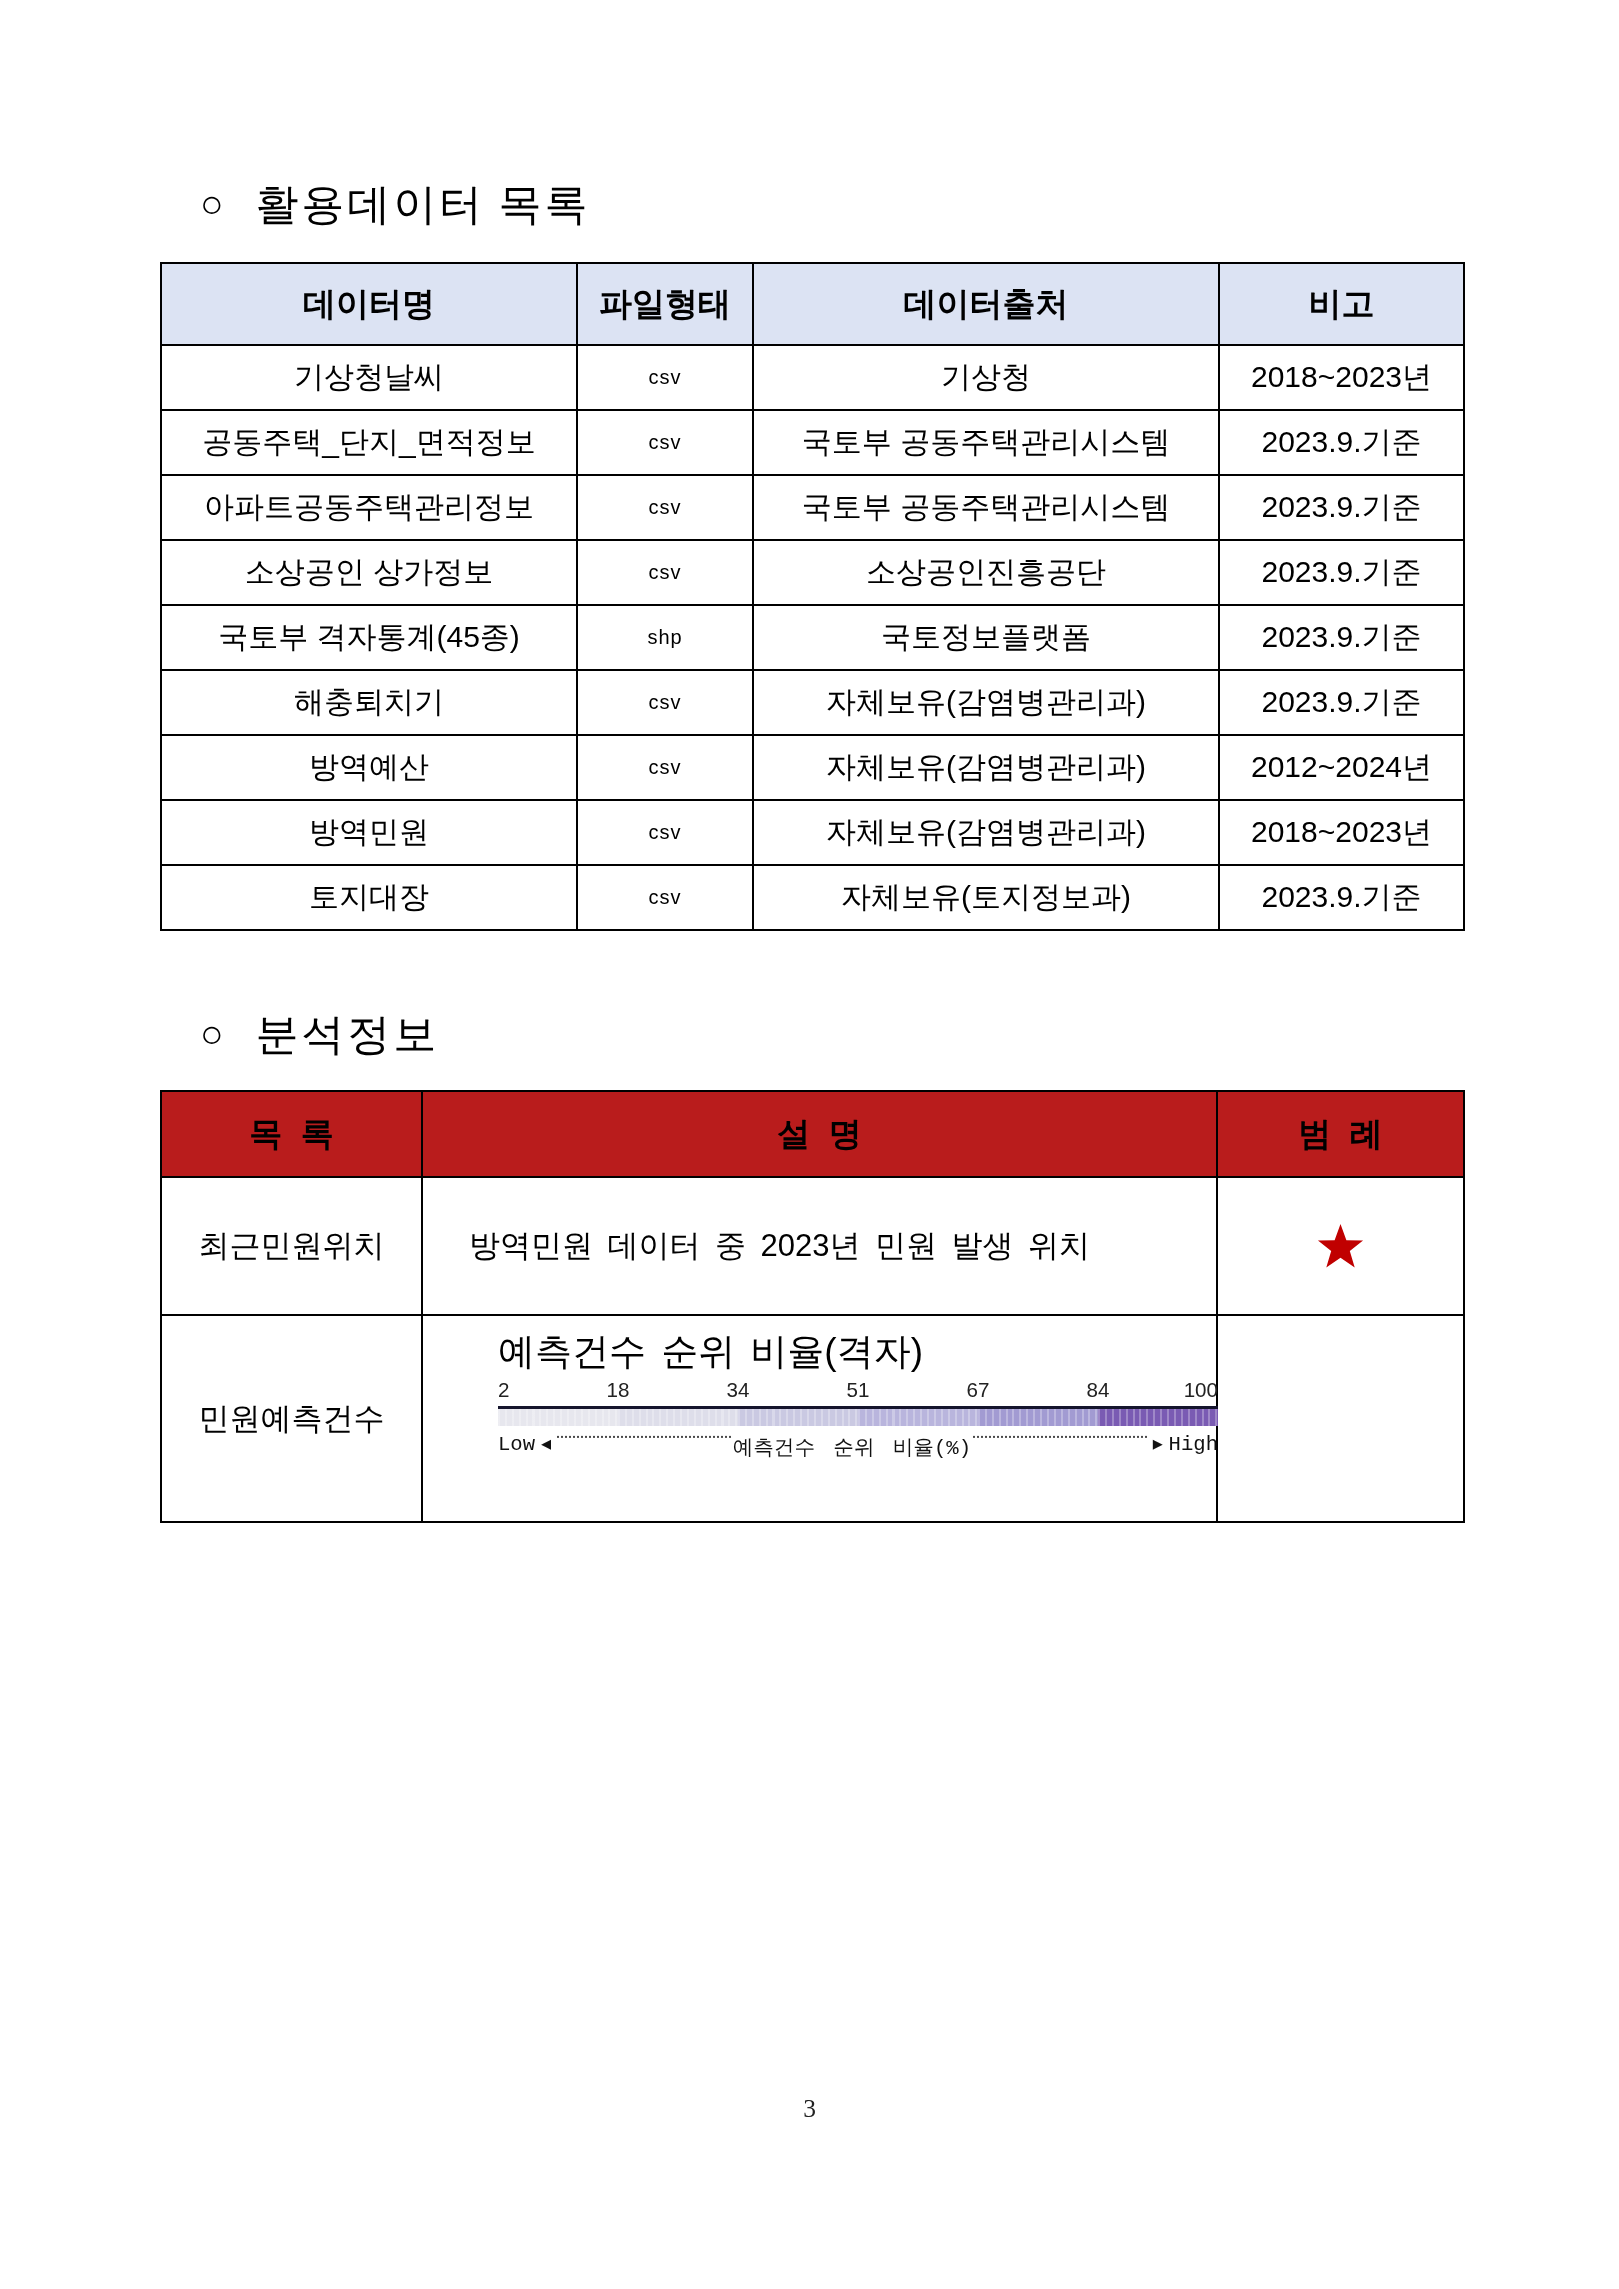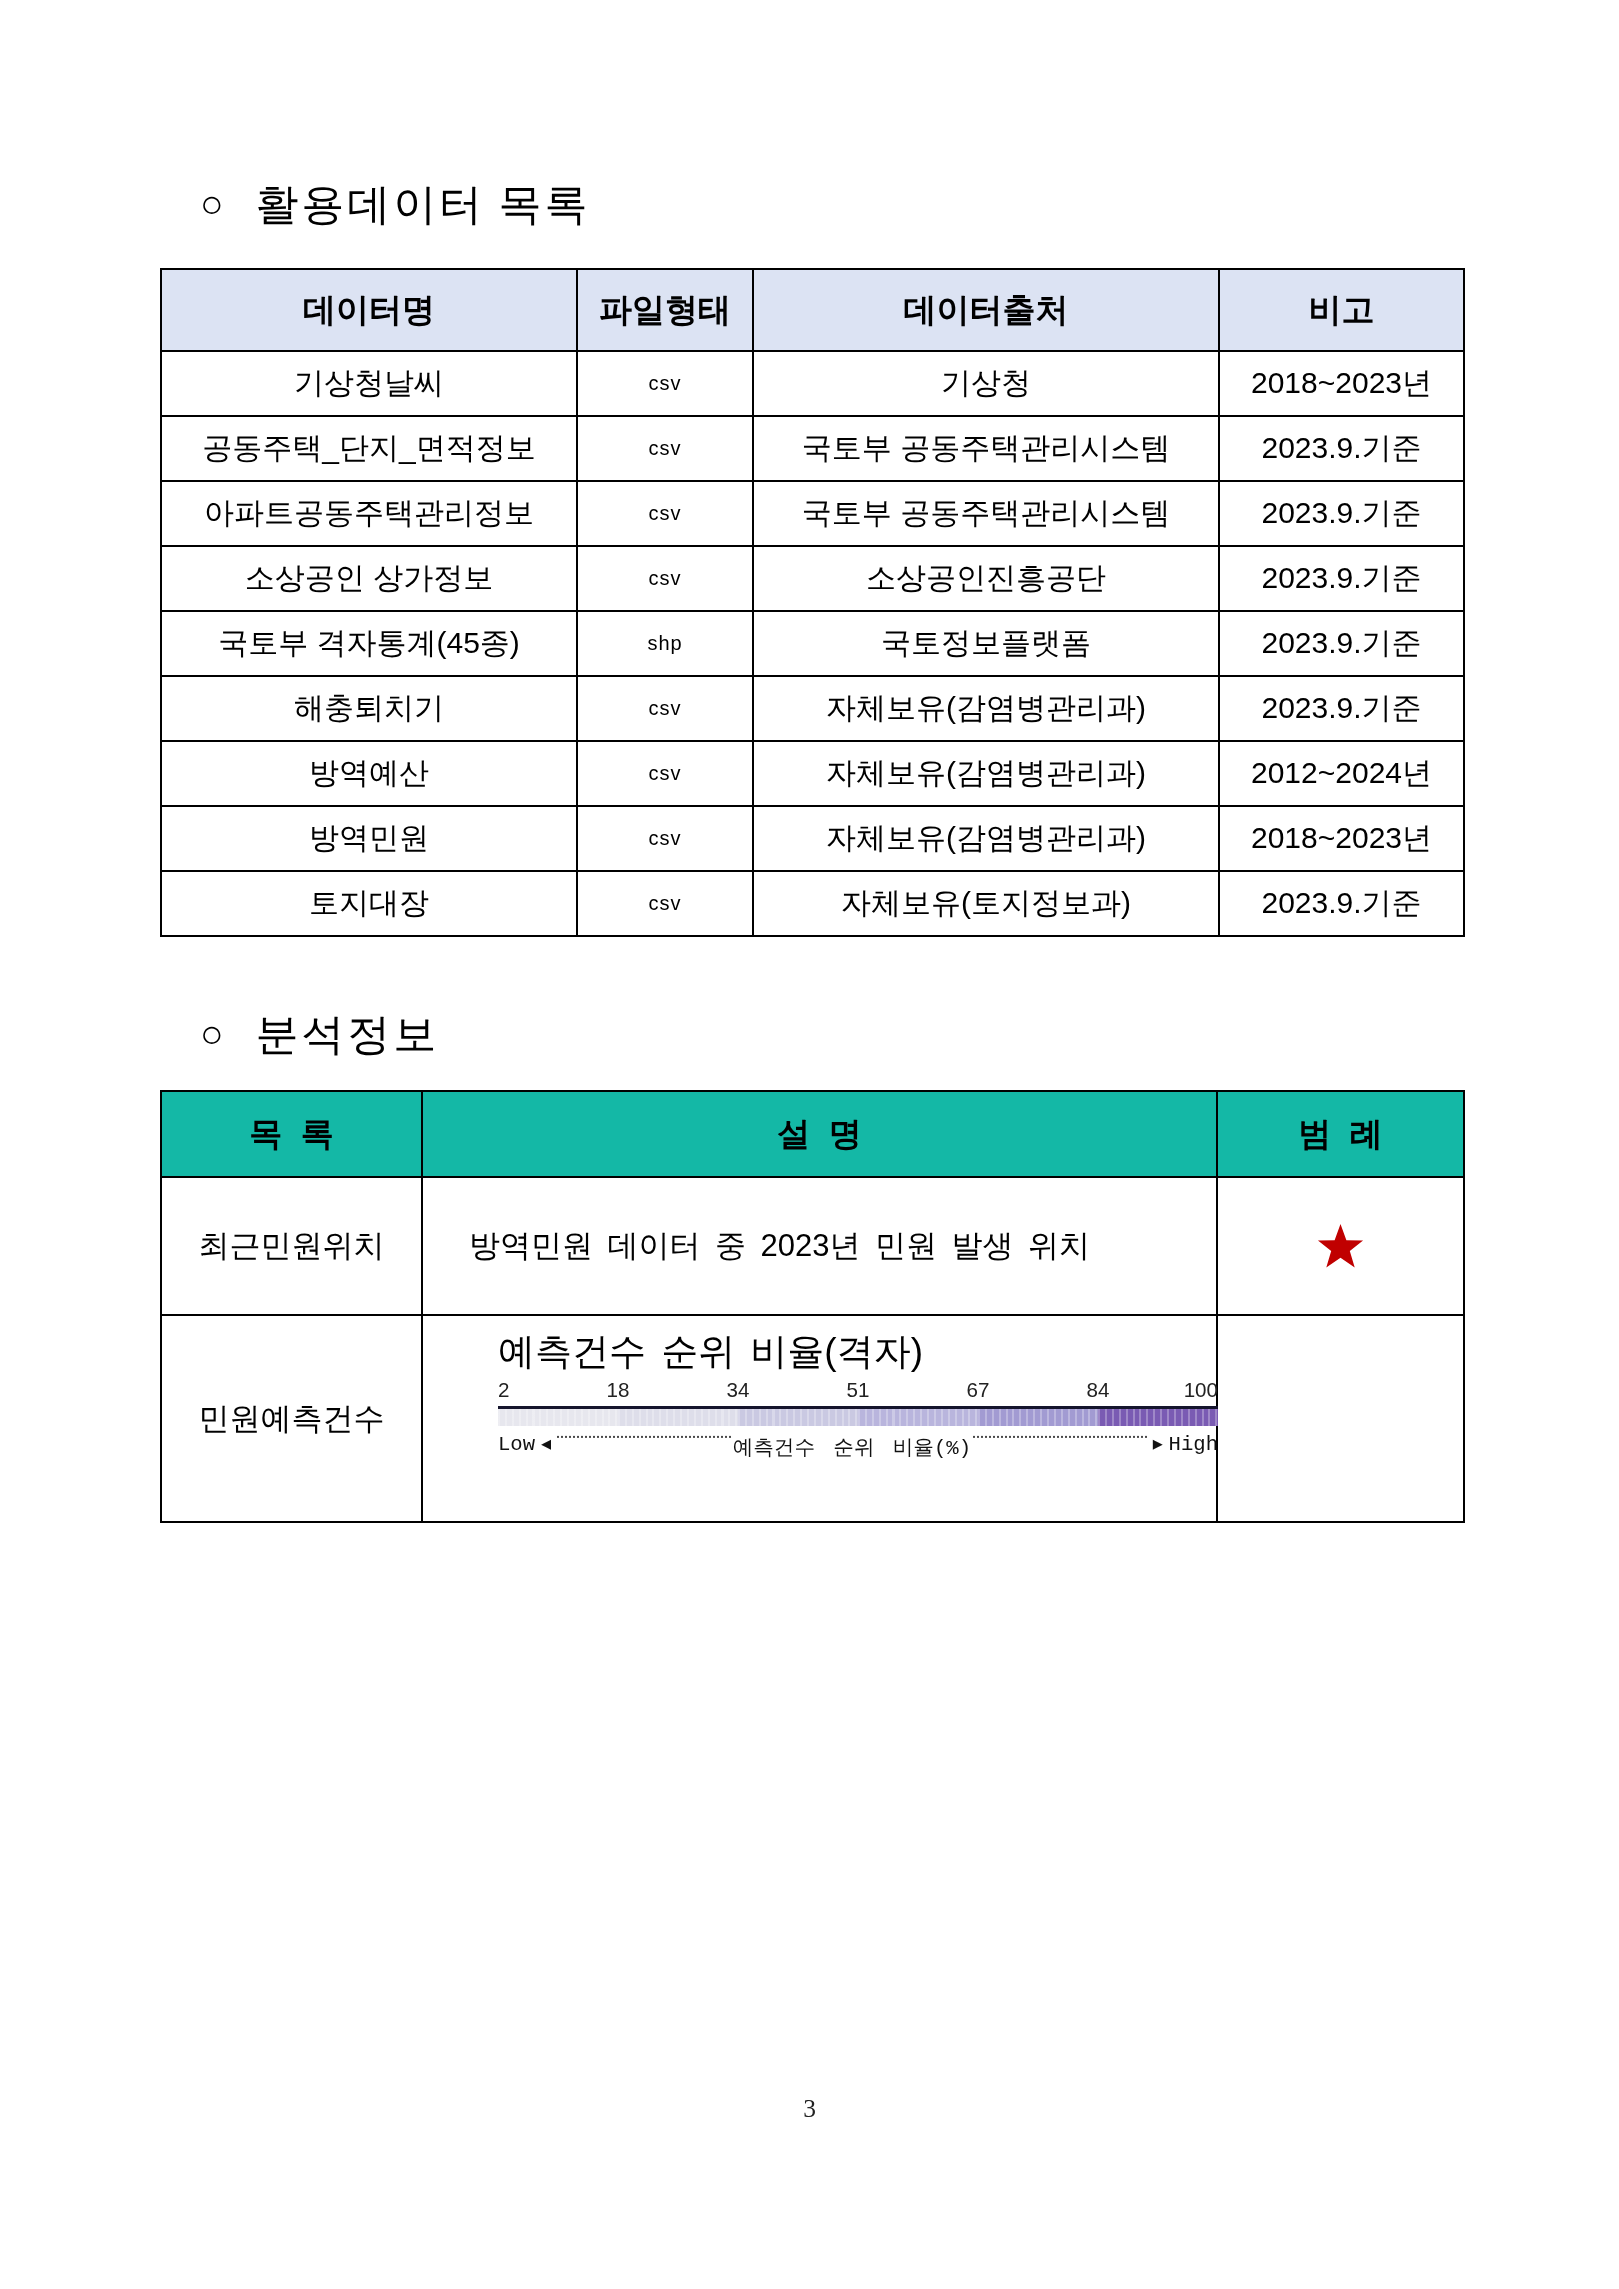--- a/index.html
+++ b/index.html
@@ -12,21 +12,21 @@
     position:absolute; display:flex; align-items:center; gap:29px;
     font-family:"Liberation Serif", serif; font-size:43px; letter-spacing:2.9px; color:#000;
   }
   .sec-title .bullet { font-size:39px; line-height:1; transform:translateY(-2px); }
   #sec1-title { left:200px; top:176px; }
   #sec2-title { left:200px; top:1006px; }
 
   table { position:absolute; left:160px; width:1303px; border-collapse:collapse; table-layout:fixed; }
   th, td { border:2px solid #000; text-align:center; vertical-align:middle; padding:0; }
 
-  #table1 { top:268px;padding-left:16px; }
+  #table1 { top:262px;padding-left:16px; }
   #table1 th { height:80px; font-size:33px; font-weight:bold; }
   #table1 td { height:63px; font-size:30px; }
   #table1 td.file { font-size:20px; letter-spacing:1px; }
 
   #table2 { top:1090px; }
   #table2 th { height:84px; font-size:33px; font-weight:bold; white-space:pre; }
   #table2 td { font-size:31px; }
   #table2 tr.row1 td { height:136px; }
   #table2 tr.row2 td { height:128px; }
   #table2 tr.row3 td { height:205px; }
@@ -152,21 +152,21 @@
     <span>분석정보</span>
   </div>
 
   <table id="table2">
     <colgroup>
         <col style="width:261px">
         <col style="width:795px">
         <col style="width:247px">
       </colgroup>
     <thead>
-      <tr style="background-color: #14b8a6;">
+      <tr style="background-color: #b91c1c;">
         <th>목  록</th>
         <th>설  명</th>
         <th>범  례</th>
       </tr>
     </thead>
     <tbody>
       <tr class="row1">
         <td>최근민원위치</td>
         <td class="cell-left">방역민원 데이터 중 2023년 민원 발생 위치</td>
         <td>

